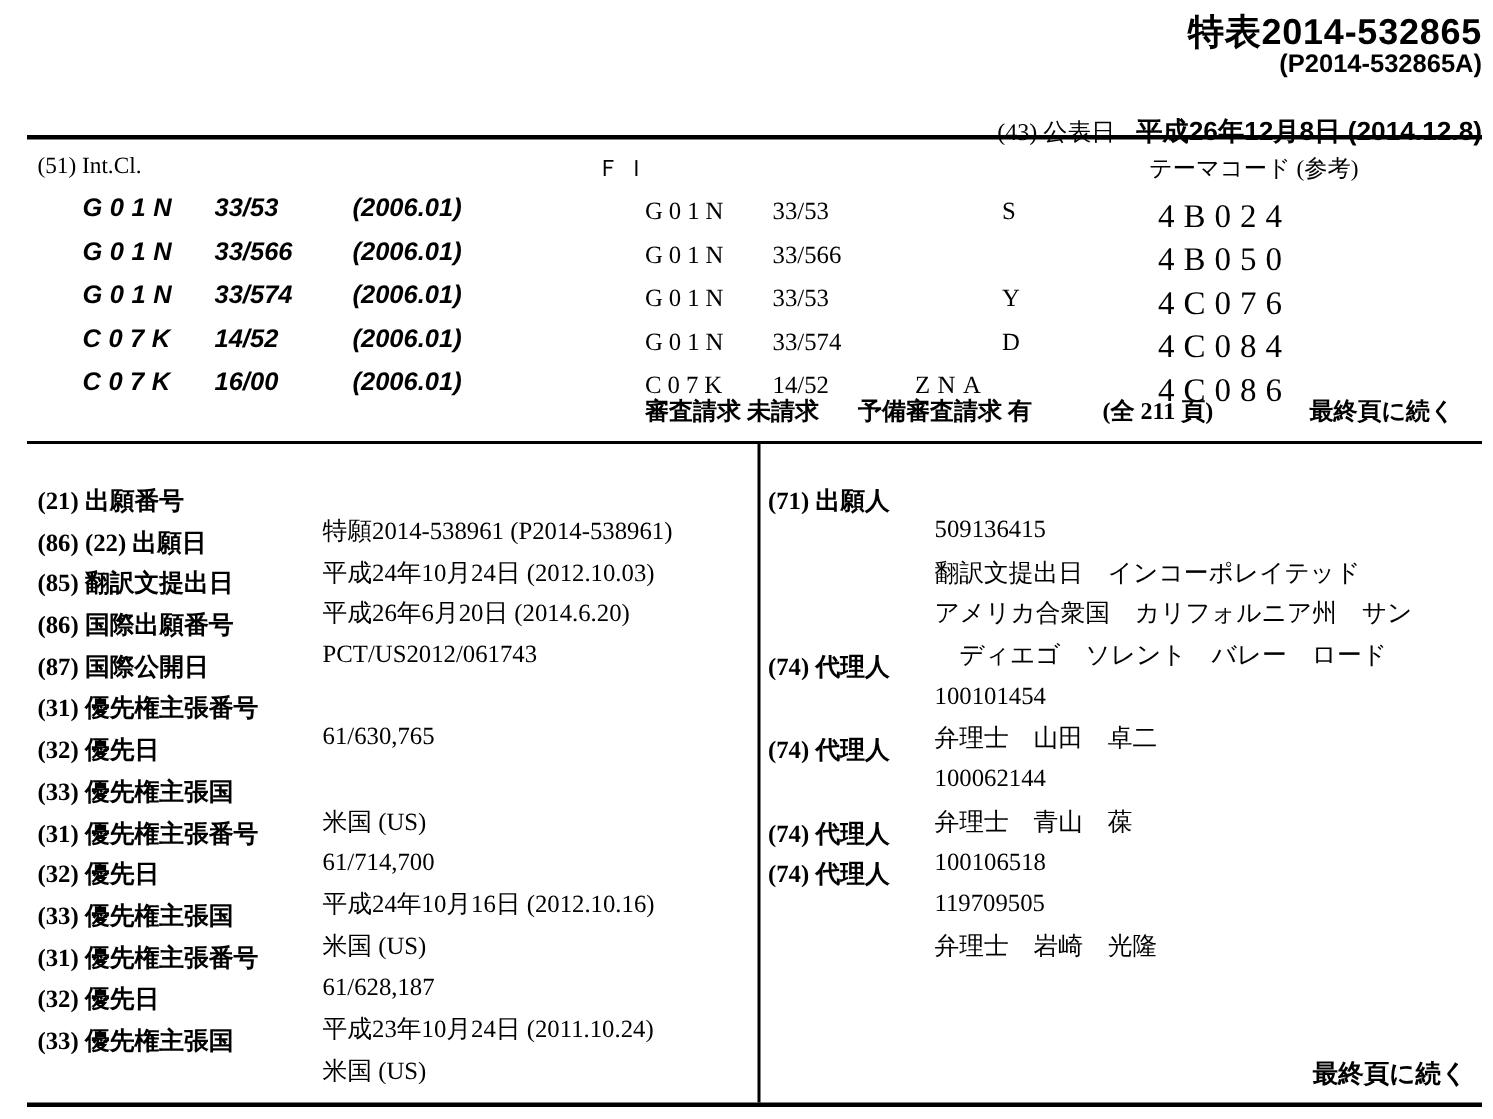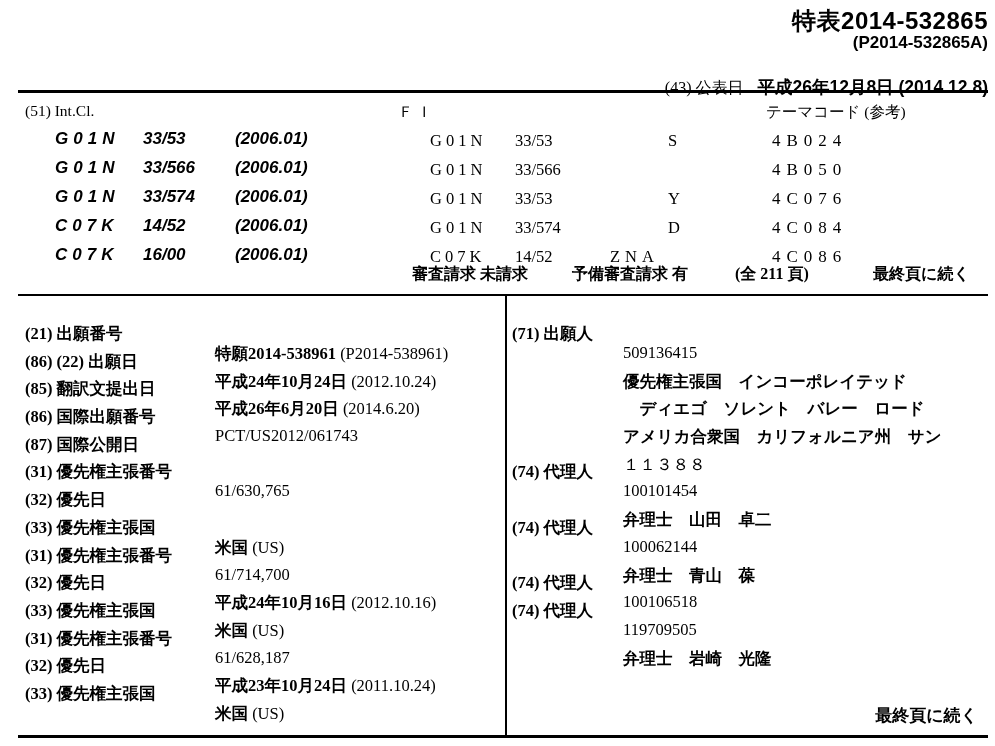--- a/index.html
+++ b/index.html
@@ -33,37 +33,37 @@
   .intcl-row .n{width:92px;}
 
   .fi-list{position:absolute;left:430px;top:131px;}
   .fi-row{height:29px;display:flex;font-size:16.5px;white-space:pre;}
   .fi-row .c{width:85px;letter-spacing:4px;}
   .fi-row .n{width:95px;}
   .fi-row .z{width:58px;letter-spacing:5px;}
   .fi-row .s{letter-spacing:2px;}
 
   .theme-list{position:absolute;left:772px;top:131px;}
-  .theme-row{height:29px;font-size:17px;letter-spacing:6px;white-space:pre;}
+  .theme-row{height:29px;font-size:22px;letter-spacing:6px;white-space:pre;}
 
   .req-line{position:absolute;top:264px;font-size:16px;font-weight:bold;white-space:pre;}
-  .req-1{left:412px;}
+  .req-1{left:430px;}
   .req-2{left:572px;}
   .req-pages{left:735px;}
   .req-cont{left:873px;}
 
   
   .col{position:absolute;top:303px;}
   .col-left{left:25px;width:470px;}
   .col-right{left:512px;width:475px;}
   .brow{position:relative;height:27.7px;font-size:16.5px;white-space:pre;}
   .brow .lbl{position:absolute;left:0;font-weight:bold;}
   .col-left .val{position:absolute;left:190px;}
   .col-right .val{position:absolute;left:111px;}
-  .val .jp{font-weight:bold;font-style:normal;}
+  .val .jp{font-weight:normal;font-style:normal;}
   .val .as,.val .num{font-weight:normal;}
 
   .footer-cont{position:absolute;top:704px;right:17px;font-size:17px;font-weight:bold;white-space:pre;}
 </style>
 </head>
 <body>
 
 <div class="page">
 
   <div class="hdr-line pub-number">特表2014-532865</div>
@@ -172,21 +172,21 @@
 
   <div class="col col-left">
 
       <div class="brow">
         <span class="lbl">(21) 出願番号</span>
         <span class="val"><span class="jp">特願2014-538961</span><span class="as"> (P2014-538961)</span></span>
       </div>
 
       <div class="brow">
         <span class="lbl">(86) (22) 出願日</span>
-        <span class="val"><span class="jp">平成24年10月24日</span><span class="as"> (2012.10.24)</span></span>
+        <span class="val"><span class="jp">平成24年10月24日</span><span class="as"> (2012.10.03)</span></span>
       </div>
 
       <div class="brow">
         <span class="lbl">(85) 翻訳文提出日</span>
         <span class="val"><span class="jp">平成26年6月20日</span><span class="as"> (2014.6.20)</span></span>
       </div>
 
       <div class="brow">
         <span class="lbl">(86) 国際出願番号</span>
         <span class="val"><span class="jp"></span><span class="as">PCT/US2012/061743</span></span>
@@ -244,37 +244,33 @@
 
   <div class="col col-right">
 
       <div class="brow">
         <span class="lbl">(71) 出願人</span>
         <span class="val"><span class="num">509136415</span><span class="jp"></span></span>
       </div>
 
       <div class="brow">
         <span class="lbl"></span>
-        <span class="val"><span class="num"></span><span class="jp">優先権主張国　インコーポレイテッド</span></span>
+        <span class="val"><span class="num"></span><span class="jp">翻訳文提出日　インコーポレイテッド</span></span>
+      </div>
+
+      <div class="brow">
+        <span class="lbl"></span>
+        <span class="val"><span class="num"></span><span class="jp">アメリカ合衆国　カリフォルニア州　サン</span></span>
       </div>
 
       <div class="brow">
         <span class="lbl"></span>
         <span class="val"><span class="num"></span><span class="jp">　ディエゴ　ソレント　バレー　ロード</span></span>
       </div>
 
-      <div class="brow">
-        <span class="lbl"></span>
-        <span class="val"><span class="num"></span><span class="jp">アメリカ合衆国　カリフォルニア州　サン</span></span>
-      </div>
-
-      <div class="brow">
-        <span class="lbl"></span>
-        <span class="val"><span class="num">１１３８８</span><span class="jp"></span></span>
-      </div>
 
       <div class="brow">
         <span class="lbl">(74) 代理人</span>
         <span class="val"><span class="num">100101454</span><span class="jp"></span></span>
       </div>
 
       <div class="brow">
         <span class="lbl"></span>
         <span class="val"><span class="num"></span><span class="jp">弁理士　山田　卓二</span></span>
       </div>

